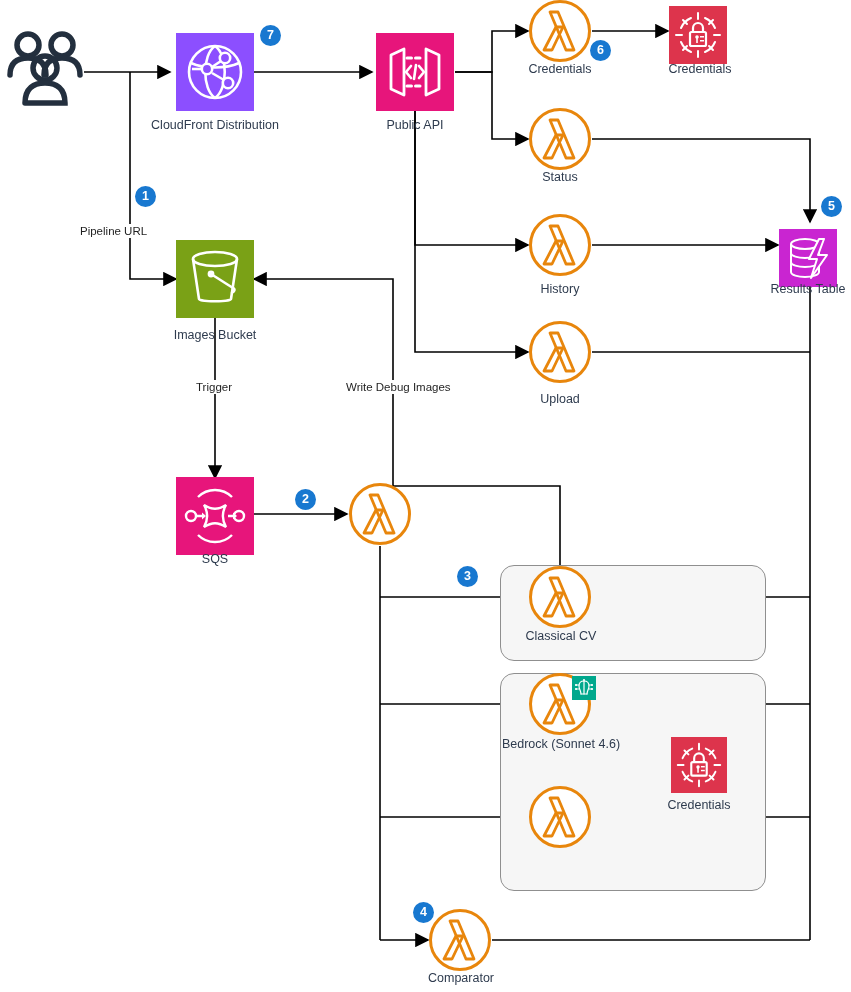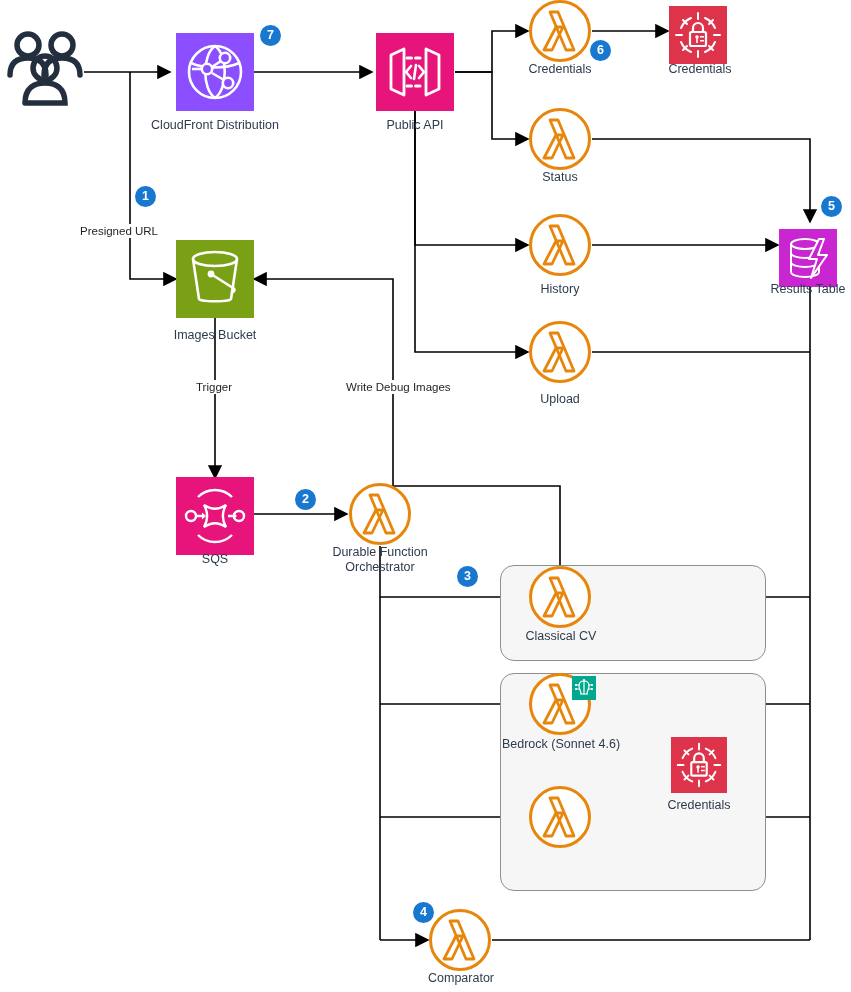--- a/index.html
+++ b/index.html
@@ -238,21 +238,21 @@
         <ellipse cx="39" cy="19" rx="22" ry="7"></ellipse>
         <path d="M17,19 L23,59 C23,62 55,62 55,59 L61,19"></path>
         <path d="M35,34 L57,48"></path>
         <path d="M57,48 C60,49 58,53 55,52"></path>
       </g>
       <circle cx="35" cy="34" r="3.4" fill="#ffffff"></circle>
     </svg>
   </div>
   <div class="lbl" style="left:140px;top:328px;width:150px;">Images Bucket</div>
   <div class="badge" style="left:135px;top:186px;">1</div>
-  <div class="edgelbl" style="left:78px;top:224px;">Presigned URL</div>
+  <div class="edgelbl" style="left:78px;top:224px;">Pipeline URL</div>
   <div class="edgelbl" style="left:194px;top:380px;">Trigger</div>
 
   <div class="sq" style="left:176px;top:477px;background:#E7157B;">
     <svg width="78" height="78" viewBox="0 0 78 78">
       <g fill="none" stroke="#ffffff" stroke-width="2.4">
         <path d="M22,20 A24,24 0 0 1 56,20"></path>
         <path d="M22,58 A24,24 0 0 0 56,58"></path>
         <path d="M28,28 C36,33 42,33 50,28 C46,35 46,43 50,50 C42,45 36,45 28,50 C32,43 32,35 28,28 Z"></path>
         <circle cx="15" cy="39" r="5"></circle>
         <circle cx="63" cy="39" r="5"></circle>
@@ -267,22 +267,20 @@
   <div class="lbl" style="left:165px;top:552px;width:100px;">SQS</div>
 
   <div class="lam" style="left:349px;top:483px;">
     <svg width="56" height="56" viewBox="0 0 56 56">
       <g fill="none" stroke="#E8860C" stroke-width="2.8" stroke-linejoin="round">
         <path d="M18,9 L26,9 L42,47 L34,47 Z"></path>
         <path d="M24,24 L31,24 L20,47 L12,47 Z"></path>
       </g>
     </svg>
   </div>
-  <div class="lbl" style="left:300px;top:545px;width:160px;">Durable Function
-Orchestrator</div>
   <div class="badge" style="left:295px;top:489px;">2</div>
   <div class="edgelbl" style="left:344px;top:380px;">Write Debug Images</div>
 
   <div class="grp" style="left:500px;top:565px;width:266px;height:96px;"></div>
 
   <div class="lam" style="left:529px;top:566px;">
     <svg width="56" height="56" viewBox="0 0 56 56">
       <g fill="none" stroke="#E8860C" stroke-width="2.8" stroke-linejoin="round">
         <path d="M18,9 L26,9 L42,47 L34,47 Z"></path>
         <path d="M24,24 L31,24 L20,47 L12,47 Z"></path>

